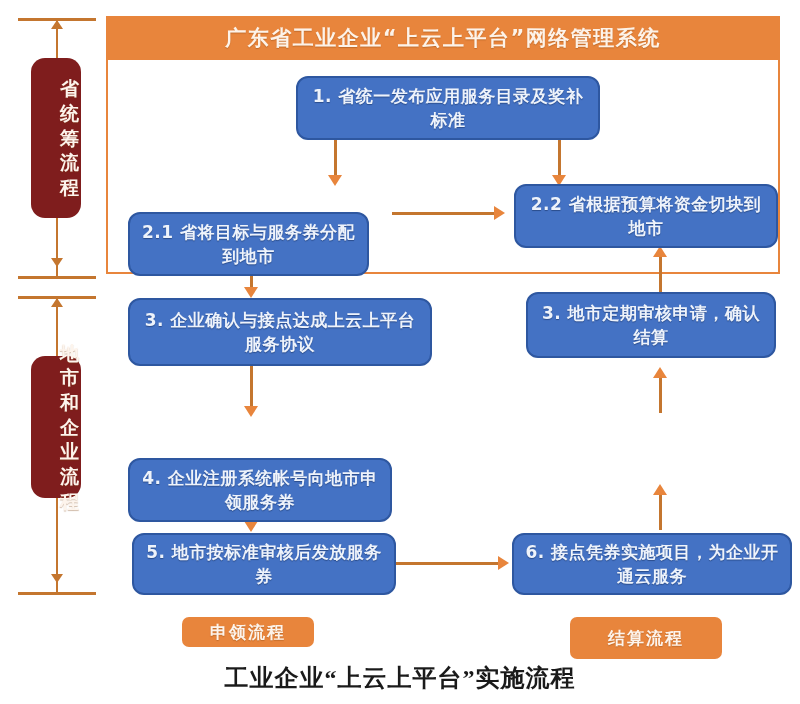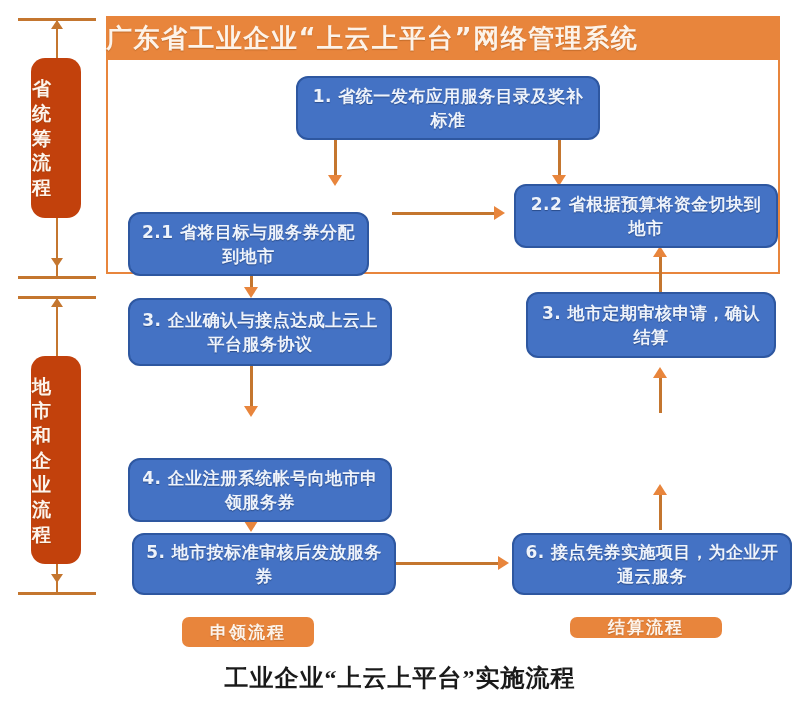--- a/index.html
+++ b/index.html
@@ -31,30 +31,30 @@
     position: absolute;
     width: 0; height: 0;
     border-left: 6px solid transparent;
     border-right: 6px solid transparent;
   }
   .rail-arrow.up   { border-bottom: 9px solid #c4762f; }
   .rail-arrow.down { border-top: 9px solid #c4762f; }
 
   .phase-pill {
     position: absolute;
-    background: #c2410c;
+    background: #7f1d1d;
     border-radius: 14px;
     color: #fdf4ec;
     font-size: 19px;
     font-weight: 700;
     line-height: 1.30;
     text-align: center;
     display: flex;
     align-items: center;
-    justify-content: flex-start;
+    justify-content: flex-end;
     letter-spacing: 1px;
     text-shadow: 0 1px 1px rgba(120,60,10,.35);
   }
   .phase-pill span {
     display: block;
     width: 22px;
     word-break: break-all;
   }
 
   
@@ -69,26 +69,26 @@
     box-sizing: border-box;
   }
   #prov-header {
     position: absolute;
     left: 106px;
     top: 16px;
     width: 674px;
     height: 44px;
     background: #E8853C;
     color: #fdf3e9;
-    font-size: 26px;
+    font-size: 21px;
     font-weight: 700;
     letter-spacing: 1.5px;
     display: flex;
     align-items: center;
-    justify-content: flex-start;
+    justify-content: center;
     box-sizing: border-box;
     text-shadow: 0 1px 1px rgba(120,60,10,.35);
   }
 
   
   .pbox {
     position: absolute;
     background: #4472C4;
     border: 2px solid #2e57a0;
     border-radius: 12px;
@@ -179,21 +179,21 @@
   <div class="phase-pill" style="left:31px; top:58px; width:50px; height:160px;">
     <span>省统筹流程</span>
   </div>
 
   <div class="rail-cap" style="left:18px; top:296px; width:78px;"></div>
   <div class="rail-line" style="left:56px; top:296px; height:296px;"></div>
   <div class="rail-arrow up" style="left:51px; top:298px;"></div>
   <div class="rail-arrow down" style="left:51px; top:574px;"></div>
   <div class="rail-cap" style="left:18px; top:592px; width:78px;"></div>
 
-  <div class="phase-pill" style="left:31px; top:356px; width:50px; height:208px;">
+  <div class="phase-pill" style="left:31px; top:356px; width:50px; height:142px;">
     <span>地市和企业流程</span>
   </div>
 
   <div id="prov-container"></div>
   <div id="prov-header">
     <span>广东省工业企业“上云上平台”网络管理系统</span>
   </div>
 
   <div class="conn-v" style="left:334px; top:140px; height:38px;"></div>
   <div class="tip down" style="left:328px; top:175px;"></div>
@@ -230,21 +230,21 @@
   </div>
 
   <div class="pbox" style="left:128px; top:184px; width:241px; height:64px;margin-top:28px;">
     <span>2.1 省将目标与服务券分配到地市</span>
   </div>
 
   <div class="pbox" style="left:514px; top:184px; width:264px; height:64px;">
     <span>2.2 省根据预算将资金切块到地市</span>
   </div>
 
-  <div class="pbox" style="left:128px; top:298px; width:264px; height:68px;">
+  <div class="pbox" style="left:128px; top:298px; width:304px; height:68px;">
     <span>3. 企业确认与接点达成上云上平台服务协议</span>
   </div>
 
   <div class="pbox" style="left:526px; top:292px; width:250px; height:66px;">
     <span>3. 地市定期审核申请，确认结算</span>
   </div>
 
   <div class="pbox" style="left:128px; top:418px; width:264px; height:64px;margin-top:40px;">
     <span>4. 企业注册系统帐号向地市申领服务券</span>
   </div>
@@ -254,19 +254,19 @@
     <span>5. 地市按标准审核后发放服务券</span>
   </div>
 
   <div class="pbox" style="left:512px; top:533px; width:280px; height:62px;">
     <span>6. 接点凭券实施项目，为企业开通云服务</span>
   </div>
 
   <div class="tag" style="left:182px; top:617px; width:132px; height:30px;">
     <span>申领流程</span>
   </div>
-  <div class="tag" style="left:570px; top:617px; width:152px; height:21px;text-align:center;">
+  <div class="tag" style="left:570px; top:617px; width:152px; height:42px;text-align:center;">
     <span>结算流程</span>
   </div>
 
   <div id="caption">工业企业“上云上平台”实施流程</div>
 
 </div>
 
 </body></html>

